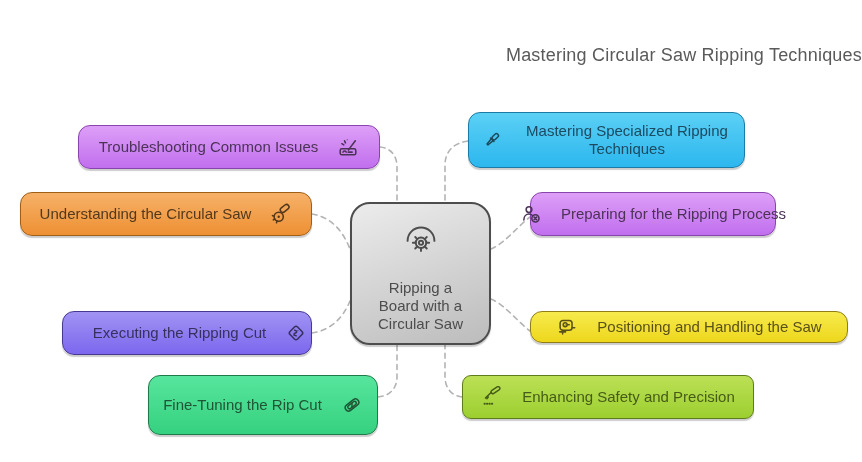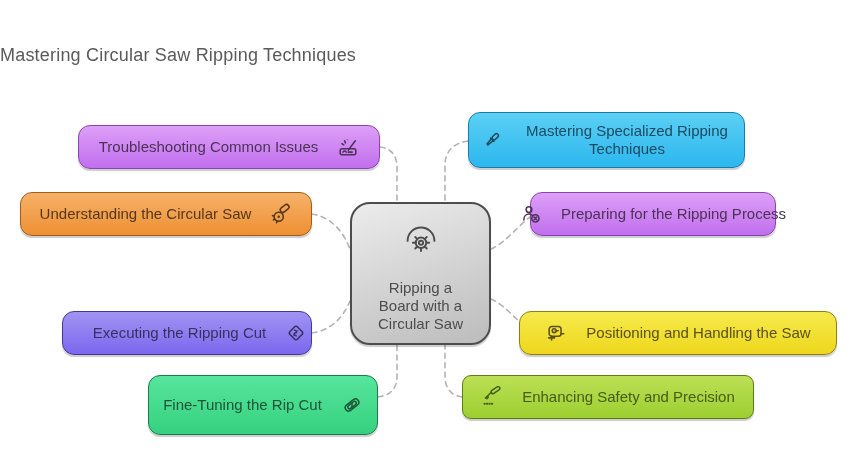--- a/index.html
+++ b/index.html
@@ -8,21 +8,21 @@
     background:var(--background,#ffffff);
   }
   .stage{
     position:relative;
     width:862px;height:462px;
     overflow:hidden;
     background:var(--background,#ffffff);
   }
   .title{
     position:absolute;top:45px;left:0;width:100%;
-    margin:0;text-align:left;
+    margin:0;text-align:right;
     font-size:18px;font-weight:400;letter-spacing:.2px;
     color:var(--color,#5a5a5a);
   }
   #connector-layer{position:absolute;top:0;left:0;width:862px;height:462px;}
   .connector{
     fill:none;
     stroke:var(--connector,#b3b3b3);
     stroke-width:1.6;
     stroke-dasharray:5 4.5;
     stroke-linecap:round;
@@ -149,21 +149,21 @@
       <svg width="22" height="22" viewBox="0 0 24 24" fill="none" stroke="currentColor" stroke-width="1.7" stroke-linecap="round" stroke-linejoin="round">
         <circle cx="9.8" cy="7.2" r="3.1"></circle>
         <path d="M4.2 18.5 c0 -4.4 2.9 -6.4 5.6 -6.4 c1.6 0 3 .6 4 1.7"></path>
         <circle cx="16.8" cy="16.8" r="3.9"></circle>
         <path d="M15.4 15.4 l2.8 2.8 M18.2 15.4 l-2.8 2.8"></path>
       </svg>
     </span>
     <span class="label">Preparing for the Ripping Process</span>
   </div>
 
-  <div class="node" style="left: 519px; top: 311px; width: 318px; height: 44px; --bg-top: #f6ea4d; --bg-bottom: #eed71c; --border: #8f7d17; --text: #5a511a;">
+  <div class="node" style="left: 530px; top: 311px; width: 318px; height: 32px; --bg-top: #f6ea4d; --bg-bottom: #eed71c; --border: #8f7d17; --text: #5a511a;">
     <span class="icon">
       <svg width="22" height="22" viewBox="0 0 24 24" fill="none" stroke="currentColor" stroke-width="1.7" stroke-linecap="round" stroke-linejoin="round">
         <rect x="4.5" y="5" width="13" height="10.5" rx="3"></rect>
         <circle cx="10" cy="9.5" r="2.1"></circle>
         <circle cx="10.5" cy="9.1" r="0.5" fill="currentColor" stroke="none"></circle>
         <path d="M12.8 9.5 h1.6"></path>
         <path d="M4 17.3 h6.5"></path>
         <path d="M7.2 15.5 V20" stroke-dasharray="1.4 1.4"></path>
         <path d="M17.8 12.8 h2.6"></path>
       </svg>

